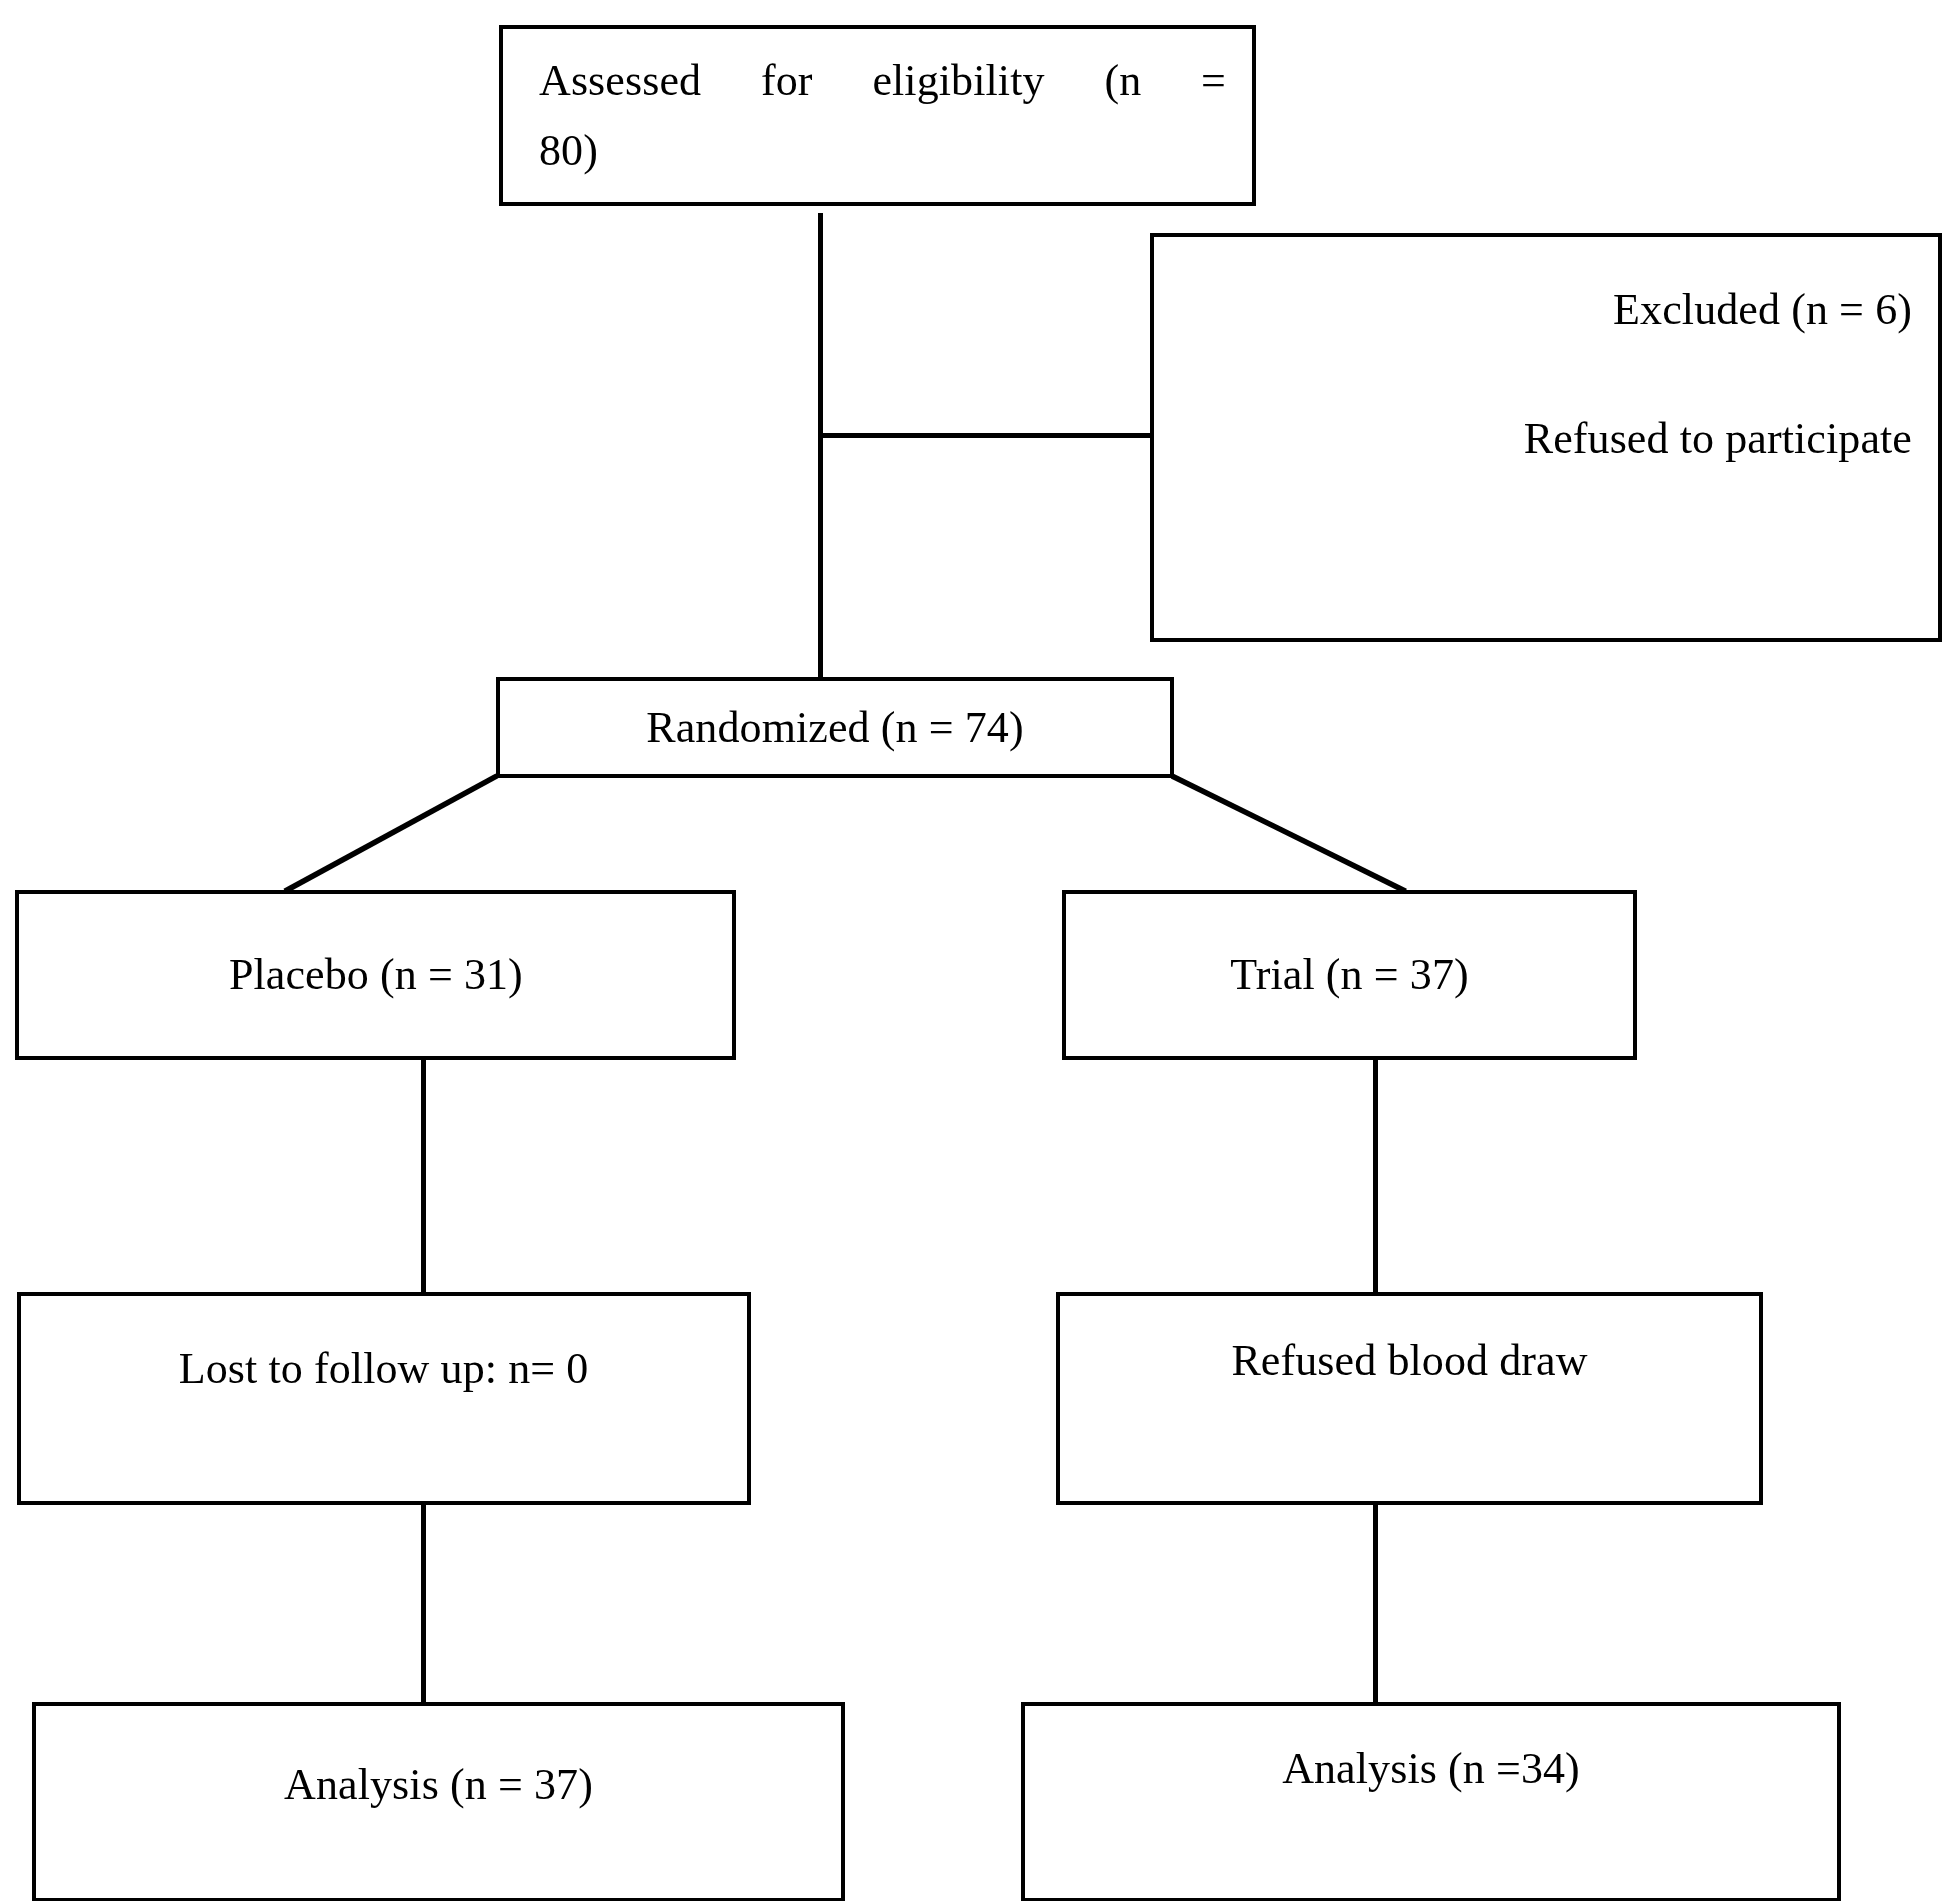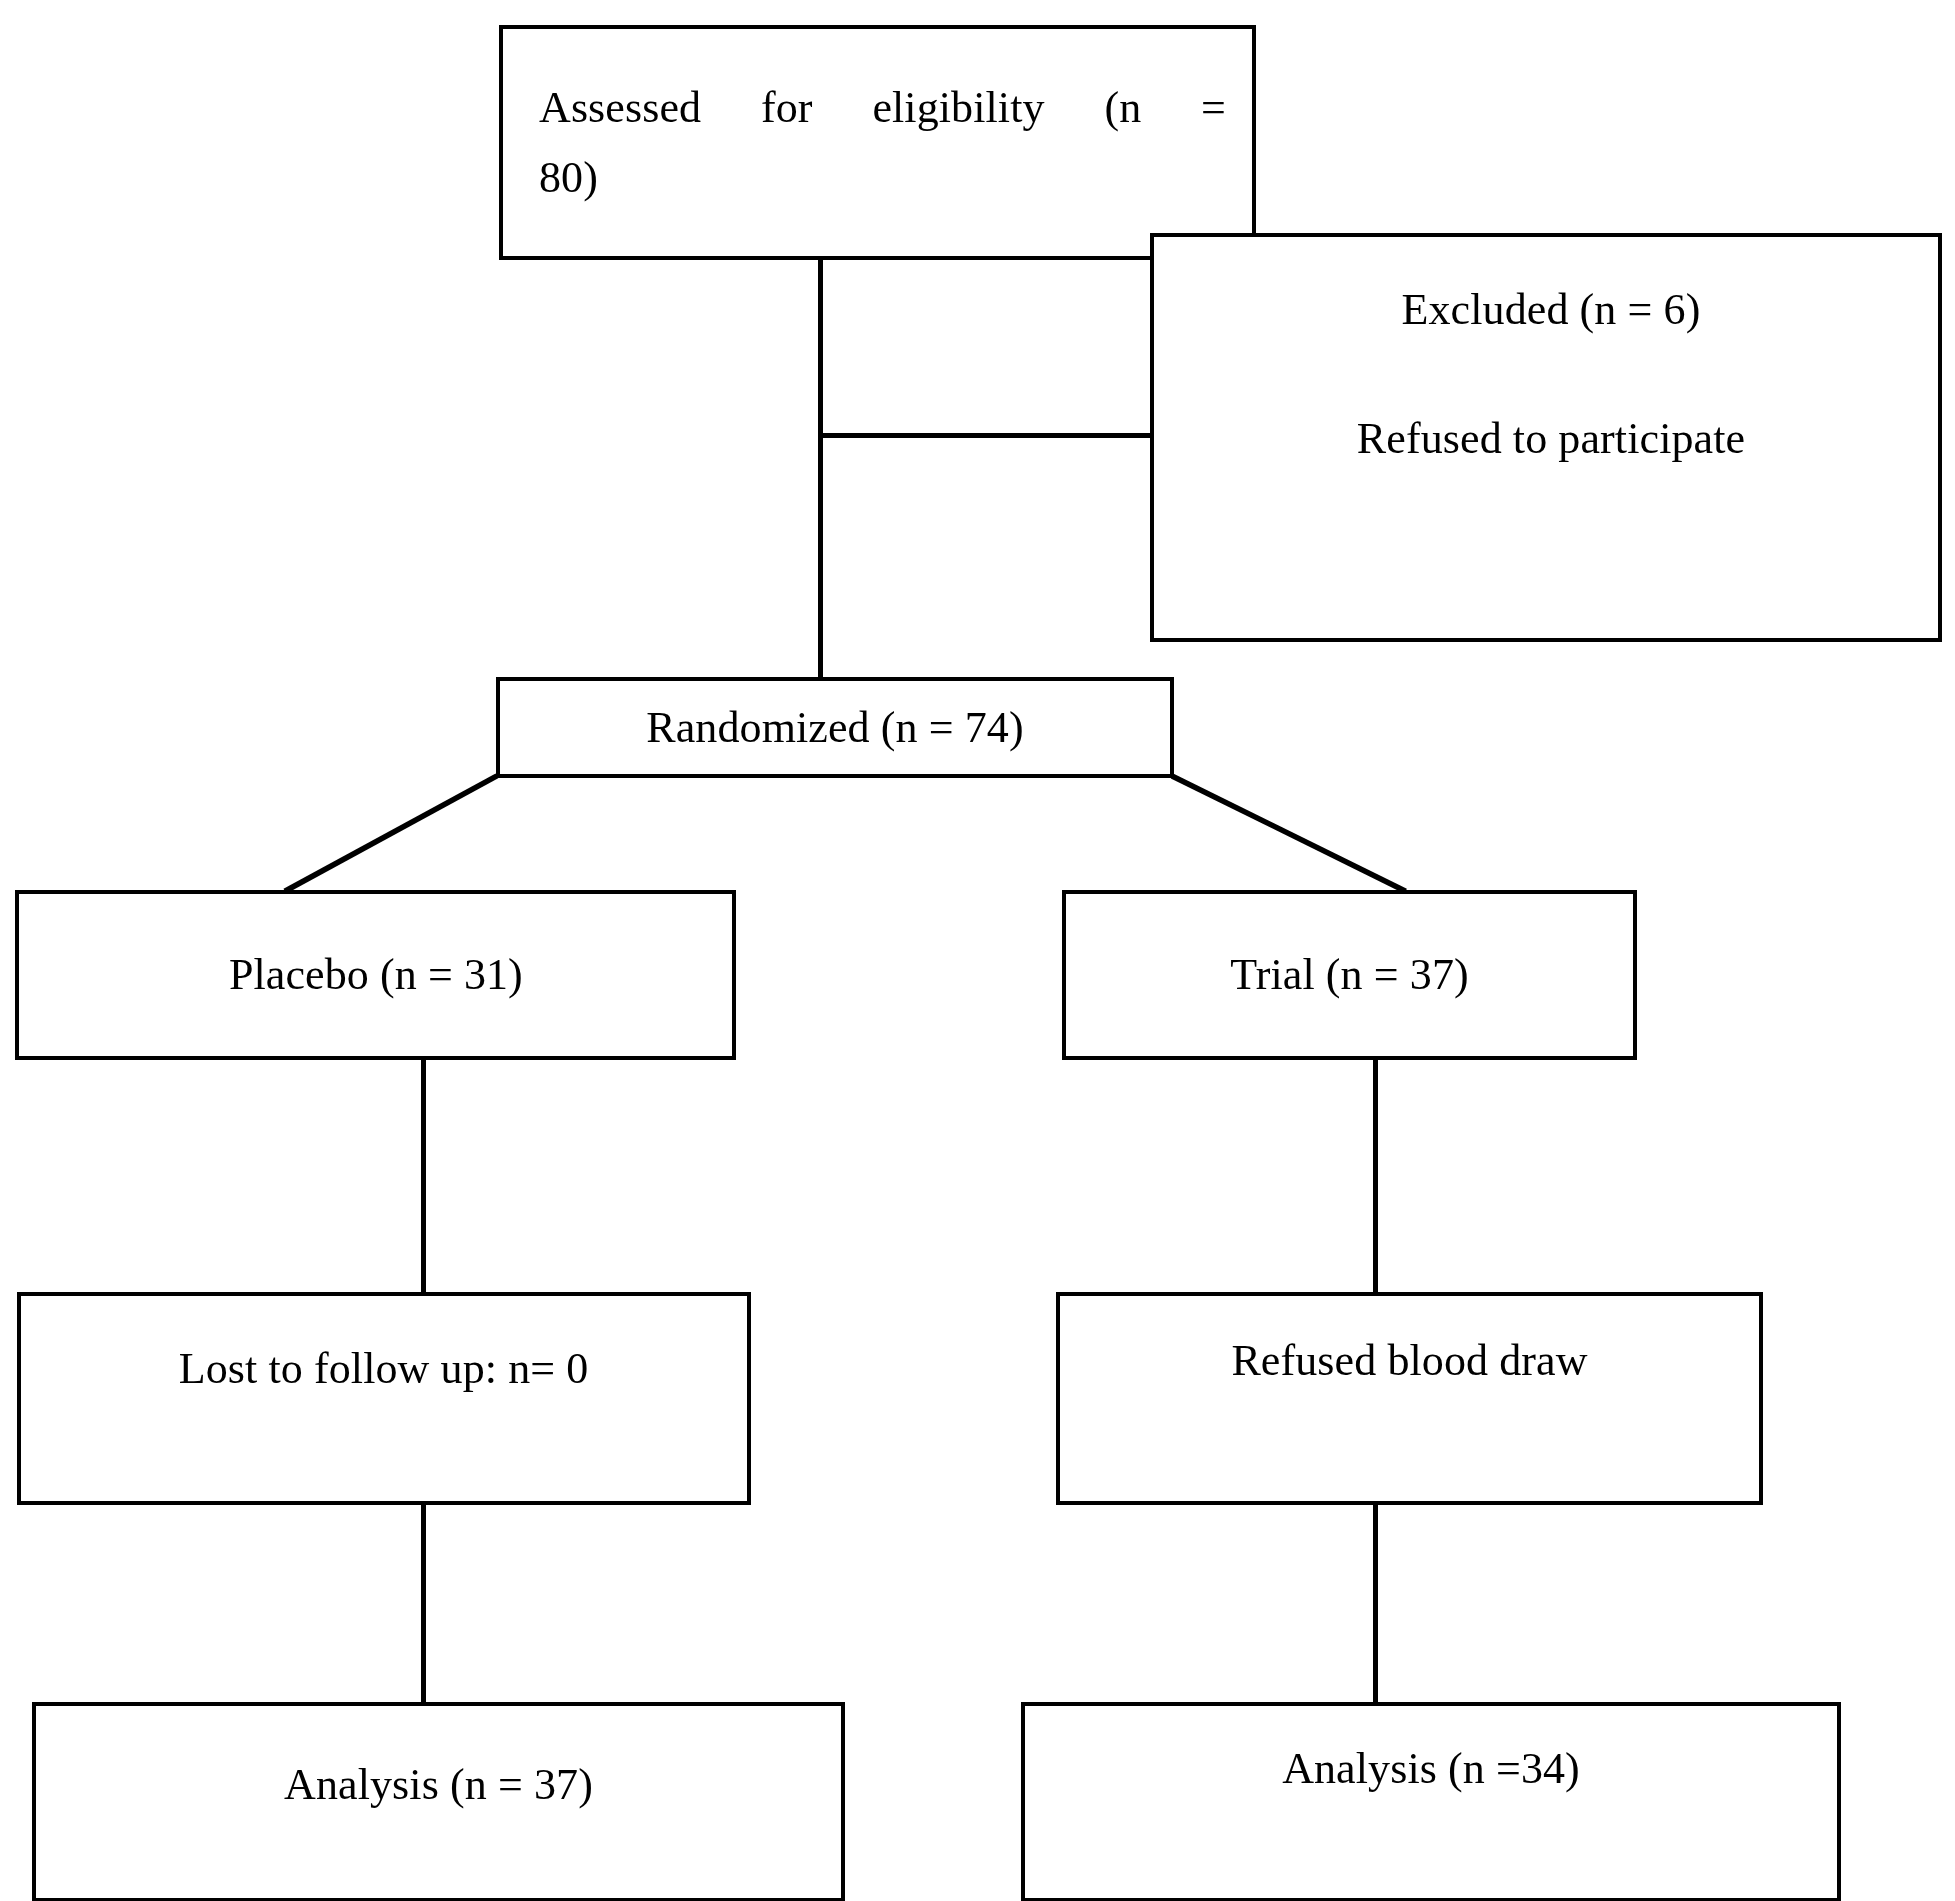--- a/index.html
+++ b/index.html
@@ -27,21 +27,21 @@
     padding: 0 26px;
     z-index: 3;
   }
   .node .line {
     font-size: 44px;
     line-height: 1.58;
     white-space: pre;
     letter-spacing: 0.1px;
   }
   .node.center .line { text-align: center; }
-  .node.left   .line { text-align: center; }
+  .node.left   .line { text-align: right; }
   .node.just   .line { text-align: justify; }
 
   
   .node.just .line.spread {
     text-align: justify;
     text-align-last: justify;
   }
 
   .connector {
     position: absolute;
@@ -76,21 +76,21 @@
 
   <div class="connector vline" style="left:1373px; top:1057px; height:237px;"></div>
 
   <div class="connector vline" style="left:1373px; top:1502px; height:202px;"></div>
 
   <svg class="diag" viewBox="0 0 3171 3084">
     <line x1="806" y1="1258" x2="462" y2="1445" stroke="#000000" stroke-width="9"></line>
     <line x1="1901" y1="1258" x2="2280" y2="1445" stroke="#000000" stroke-width="9"></line>
   </svg>
 
-  <div class="node just" style="left:499px; top:25px; width:757px; height:235px;padding-left:36px;">
+  <div class="node just" style="left:499px; top:25px; width:757px; height:181px;padding-left:36px;">
     <div class="line spread">Assessed  for  eligibility  (n  =</div>
     <div class="line">80)</div>
   </div>
 
   <div class="node left" style="left:1150px; top:233px; width:792px; height:409px; padding-left:36px; justify-content:flex-start; padding-top:38px;">
     <div class="line">Excluded (n = 6)</div>
     <div class="line" style="height:59px;"></div>
     <div class="line">Refused to participate</div>
   </div>
 

